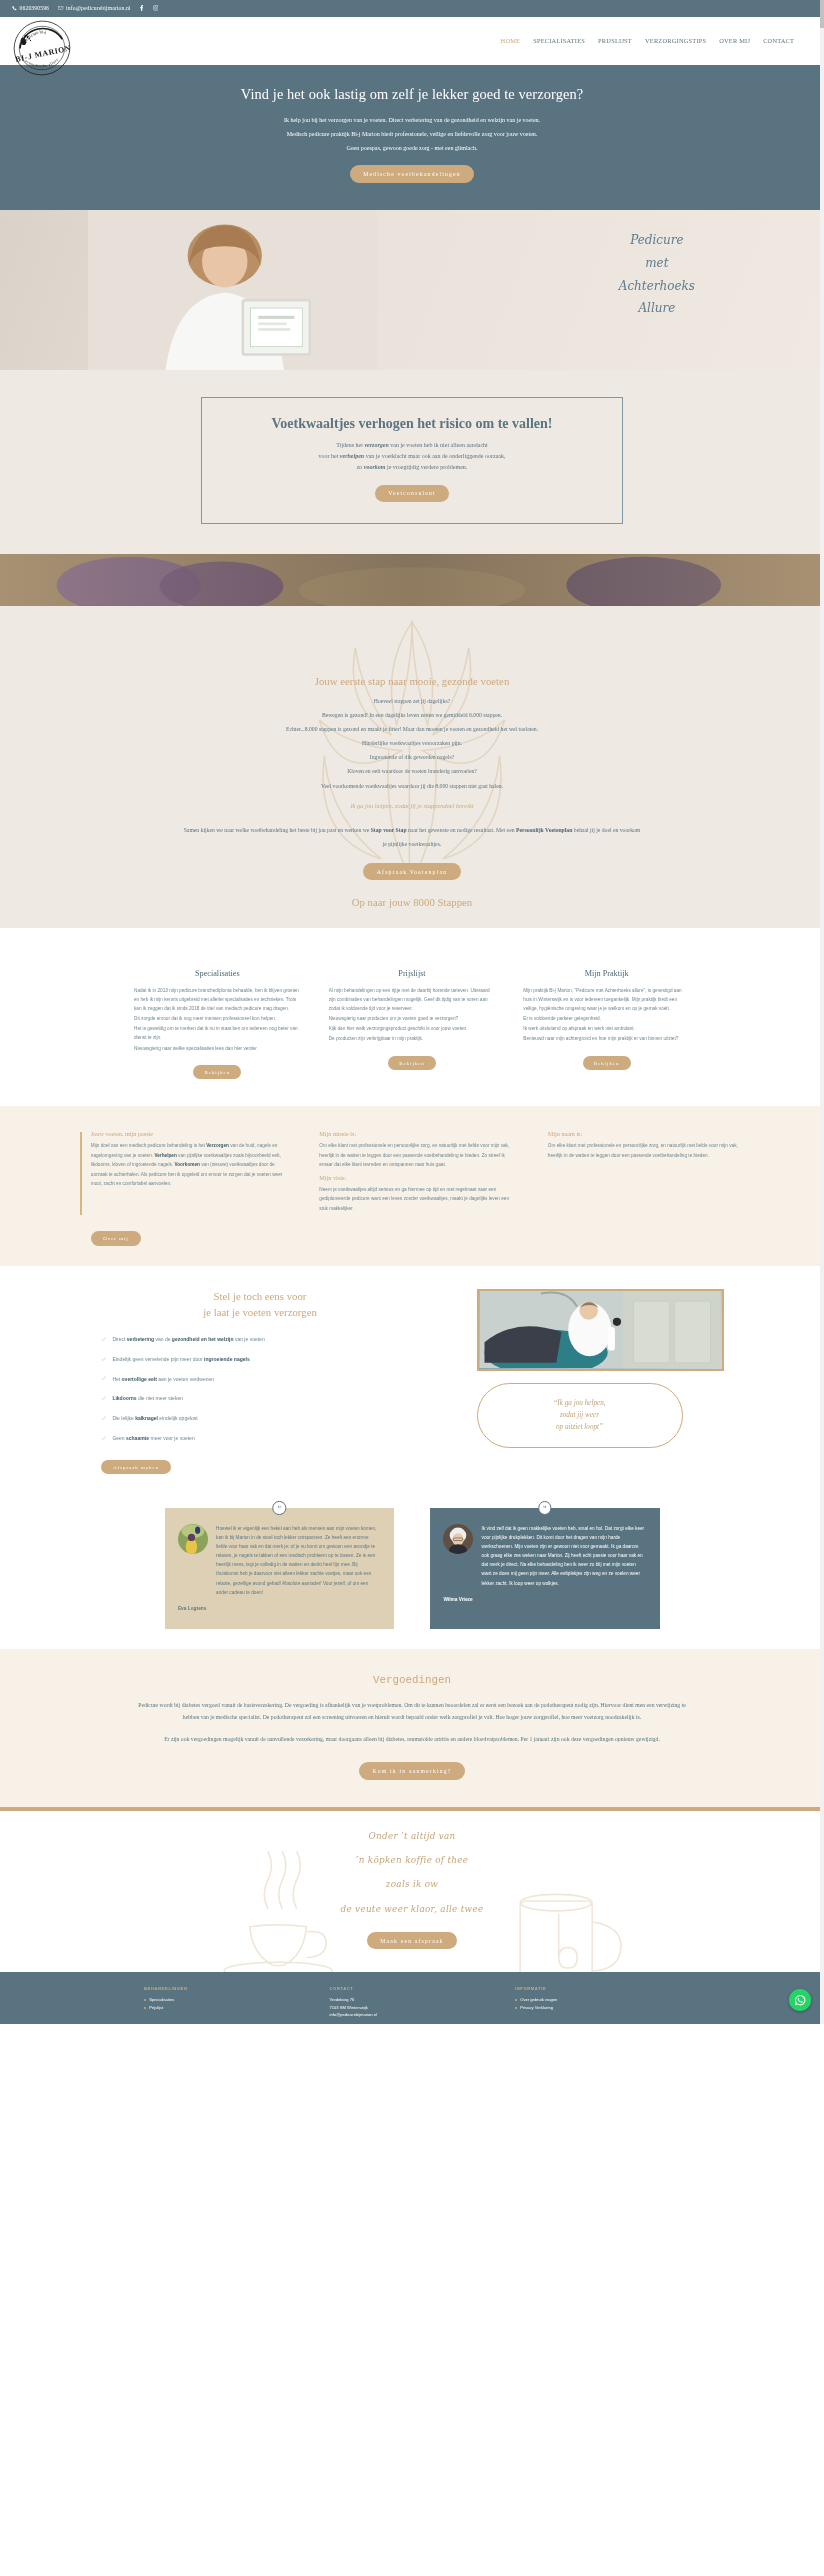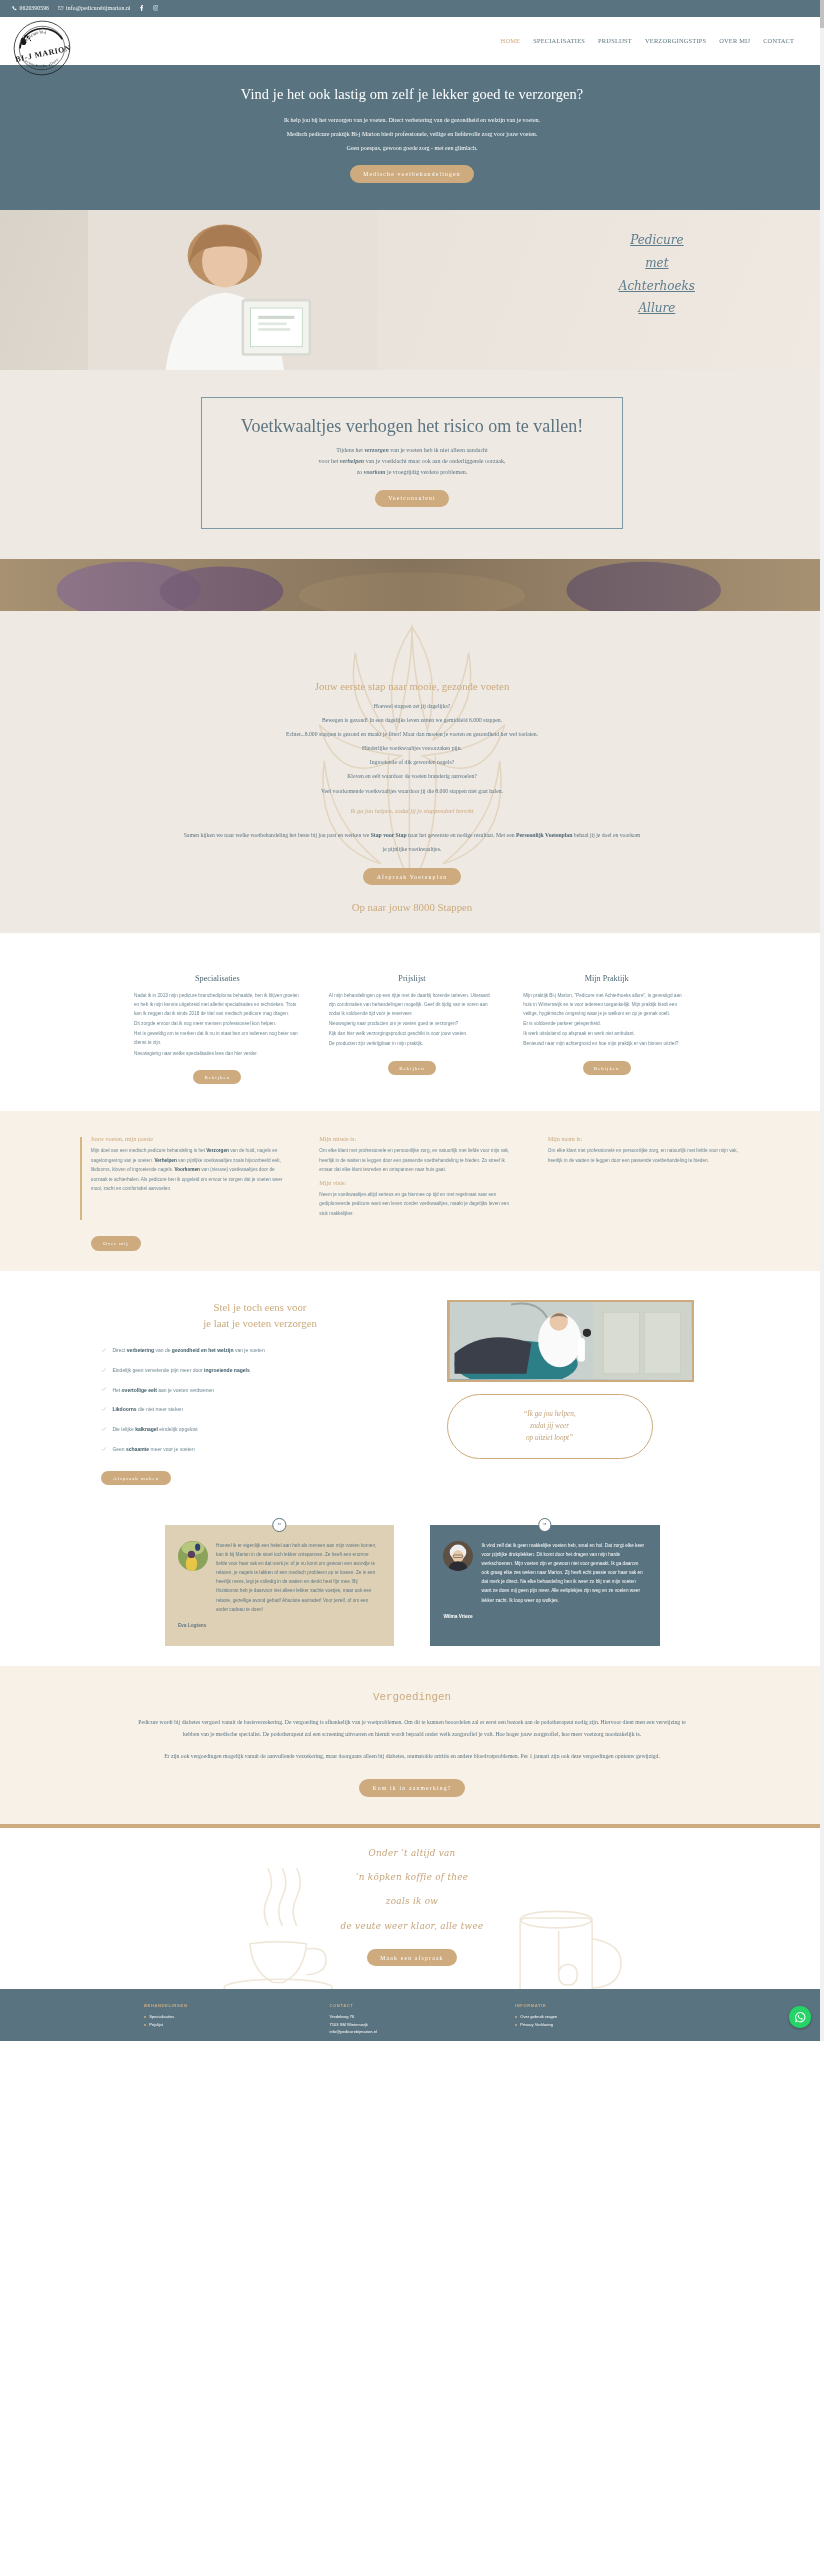--- a/index.html
+++ b/index.html
@@ -60,33 +60,33 @@
   .hero-img {
     height:160px; position:relative; overflow:hidden;
     background:linear-gradient(110deg,#d9d2c8 0%, #e8e2da 40%, #efe9e2 100%);
   }
   .hero-img .photo {
     position:absolute; left:88px; top:0; width:289px; height:160px;
   }
   .hero-script {
     position:absolute; right:129px; top:19.6px; text-align:center;
     color:#5d7c8c; line-height:1.9;
-    font-family:"DejaVu Serif", serif; font-style:italic; font-size:12px;text-decoration:underline;
+    font-family:"DejaVu Serif", serif; font-style:italic; font-size:12px;
   }
   .hero-script span { display:block; }
 
   
   .sec-voetk { background:#efe9e4; padding:27px 0 30px; }
   .voetk-box {
     width:422px; margin:0 auto; border:0.8px solid #7d99a3; background:#efe9e4;
     text-align:center; padding:18.5px 20.6px 20.6px;
   }
   .voetk-box h2 {
-    font-family:"Liberation Serif",serif; font-weight:400;
-    font-size:18px; color:#5c7580; margin-bottom:8.2px;
+    font-family:"Liberation Serif",serif; font-weight:700;
+    font-size:14px; color:#5c7580; margin-bottom:8.2px;
   }
   .voetk-box p {
     font-family:"Liberation Serif",serif; font-size:6px;
     line-height:1.85; color:#5c7580;
   }
   .voetk-box p em { font-style:italic; font-weight:600; }
   .voetk-box .btn { margin-top:11.3px; }
 
   
   .band-img {
@@ -155,21 +155,21 @@
     font-family:"Liberation Serif",serif; font-weight:400; font-size:6.2px;
     color:#cbaa7c; margin-bottom:4.1px;
   }
   .over-col p { font-size:4.7px; line-height:2.0; color:#6f8793; margin-bottom:4.1px; }
   .over-col p b { color:#3f5b68; }
   .over-btn-wrap { width:665px; margin:14.4px auto 0; padding-left:11.3px; }
   .over-btn-wrap .btn { padding:4.6px 12.4px; font-size:4.9px; letter-spacing:1px; }
 
   
   .sec-stel { background:#ffffff; padding:23px 0 20.6px; position:relative; overflow:hidden;}
-  .stel-grid { width:623px; margin:6px auto; display:flex; gap:27px; align-items:flex-start; }
+  .stel-grid { width:623px; margin:0 auto; display:flex; gap:27px; align-items:flex-start;justify-content:space-between; }
   .stel-left { width:319px; }
   .stel-left h2 {
     font-family:"Liberation Serif",serif; font-weight:400; font-size:10.8px;
     color:#cbaa7c; text-align:center; line-height:1.45; margin-bottom:14.4px;
   }
   .stel-list { list-style:none; }
   .stel-list li {
     display:flex; gap:6.2px; align-items:flex-start;
     font-size:5px; line-height:1.6; color:#6f8793; margin-bottom:11.3px;
   }

